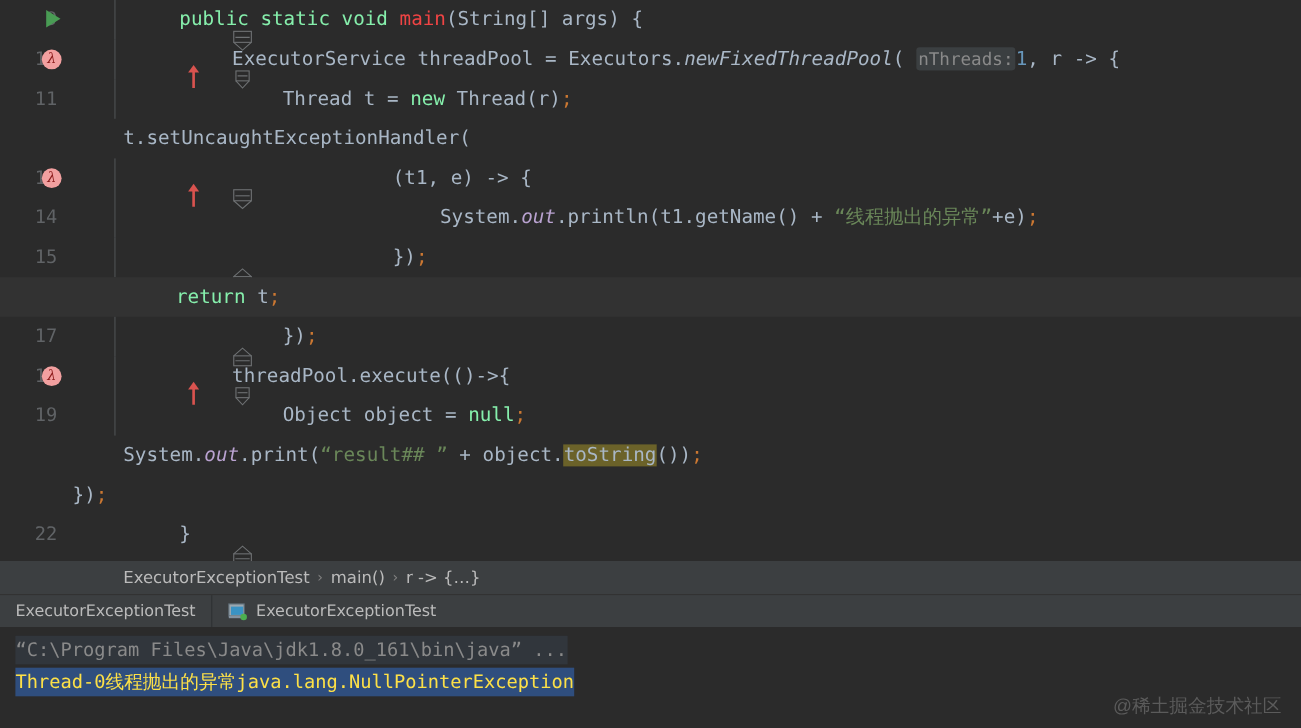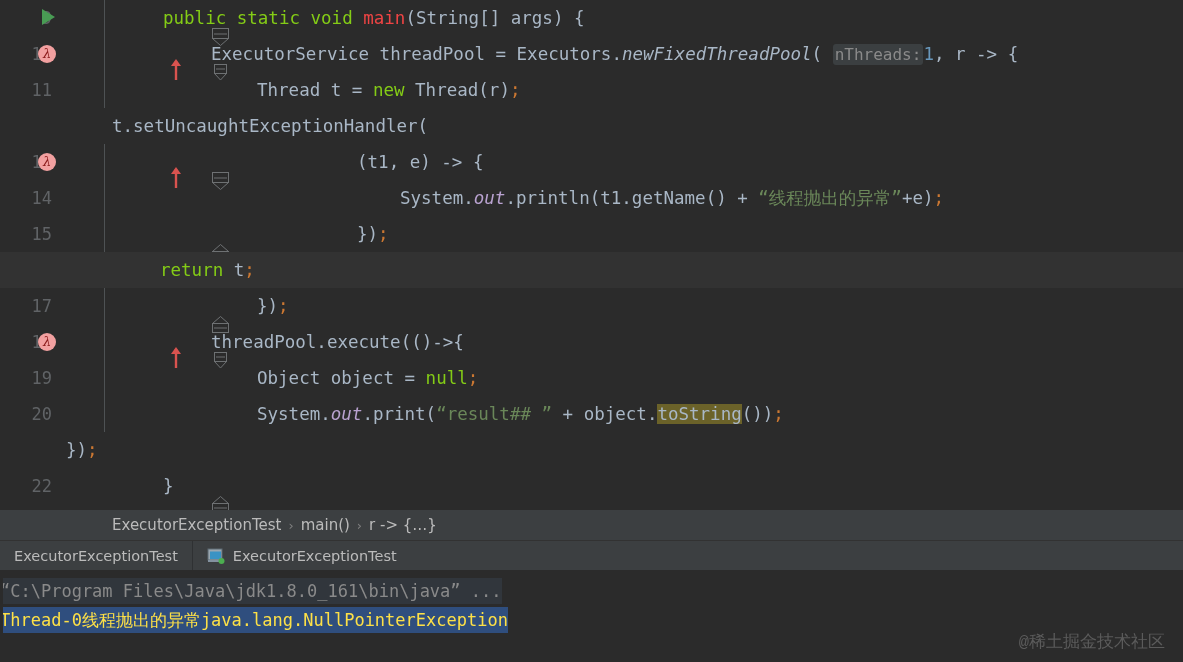--- a/index.html
+++ b/index.html
@@ -95,21 +95,21 @@
     width: 21px; height: 20px;
   }
 
   .codetext {
     font-family: "DejaVu Sans Mono", "Liberation Mono", monospace;
     font-size: 17.5px;
     color: #a9b7c6;
     line-height: 36px;
     letter-spacing: 0px;
   }
-  .kw      { color: #84cc16; }
+  .kw      { color: #86efac; }
   .fn      { color: #ef4444; }
   .static  { color: #b9a2d0; font-style: italic; }
   .method-i{ color: #a9b7c6; font-style: italic; text-align: right; }
   .str     { color: #6a8759; }
   .num     { color: #6897bb; }
   .semi    { color: #cc7832; }
   .hint    {
     background: #3b3f41;
     color: #8a8a8a;
     border-radius: 3px;
@@ -159,40 +159,41 @@
   .console {
     flex: 1;
     background: #2b2b2b;
     position: relative;
     padding: 7px 0 0 0;
     overflow: hidden;
   }
   .cline {
     height: 29px;
     line-height: 29px;
+    padding-left: 14px;
     font-family: "DejaVu Sans Mono", "Liberation Mono", monospace;
     font-size: 17px;
     white-space: pre;
   }
   .cline.cmd { color: #8a8a8a; }
   .cline.sel { color: #d4d4d4; }
   .cline.sel .selbg {
     background: #2f4e7e;
     color: #fde047;
     padding: 3px 0;
   }
   .cline.cmd .selbg-dim {
     background: #31363c;
     padding: 3px 0;
   }
   .watermark {
     position: absolute;
     right: 18px; bottom: 9px;
     color: #5b5b5b;
-    font-family: Liberation Mono, monospace;
+    font-family: Liberation Sans, sans-serif;
     font-size: 17px;
   }
   .console-scroll {
     position: absolute;
     left: 0; top: 0;
     width: 3px; height: 100%;
     background: #2b2b2b;
   }
 </style>
 </head>
@@ -341,24 +342,20 @@
 
       <div class="row">
         <div class="gutter">
           <div class="lineno">19</div>
           <div class="fold-line"></div>
         </div>
         <div class="codetext"><span style="padding-left:112px"></span><span>Object</span> <span>object</span> = <span class="kw">null</span><span class="semi">;</span></div>
       </div>
 
       <div class="row">
-        <div class="gutter">
-          <div class="lineno">20</div>
-          <div class="fold-line"></div>
-        </div>
         <div class="codetext"><span style="padding-left:112px"></span><span>System</span>.<span class="static">out</span>.<span>print</span>(<span class="str">“result## ”</span> + <span>object</span>.<span class="ident-hl">toString</span>())<span class="semi">;</span></div>
       </div>
 
       <div class="row">
         <div class="codetext"><span style="padding-left:66px"></span>})<span class="semi">;</span></div>
       </div>
 
       <div class="row">
         <div class="gutter">
           <div class="lineno">22</div>

